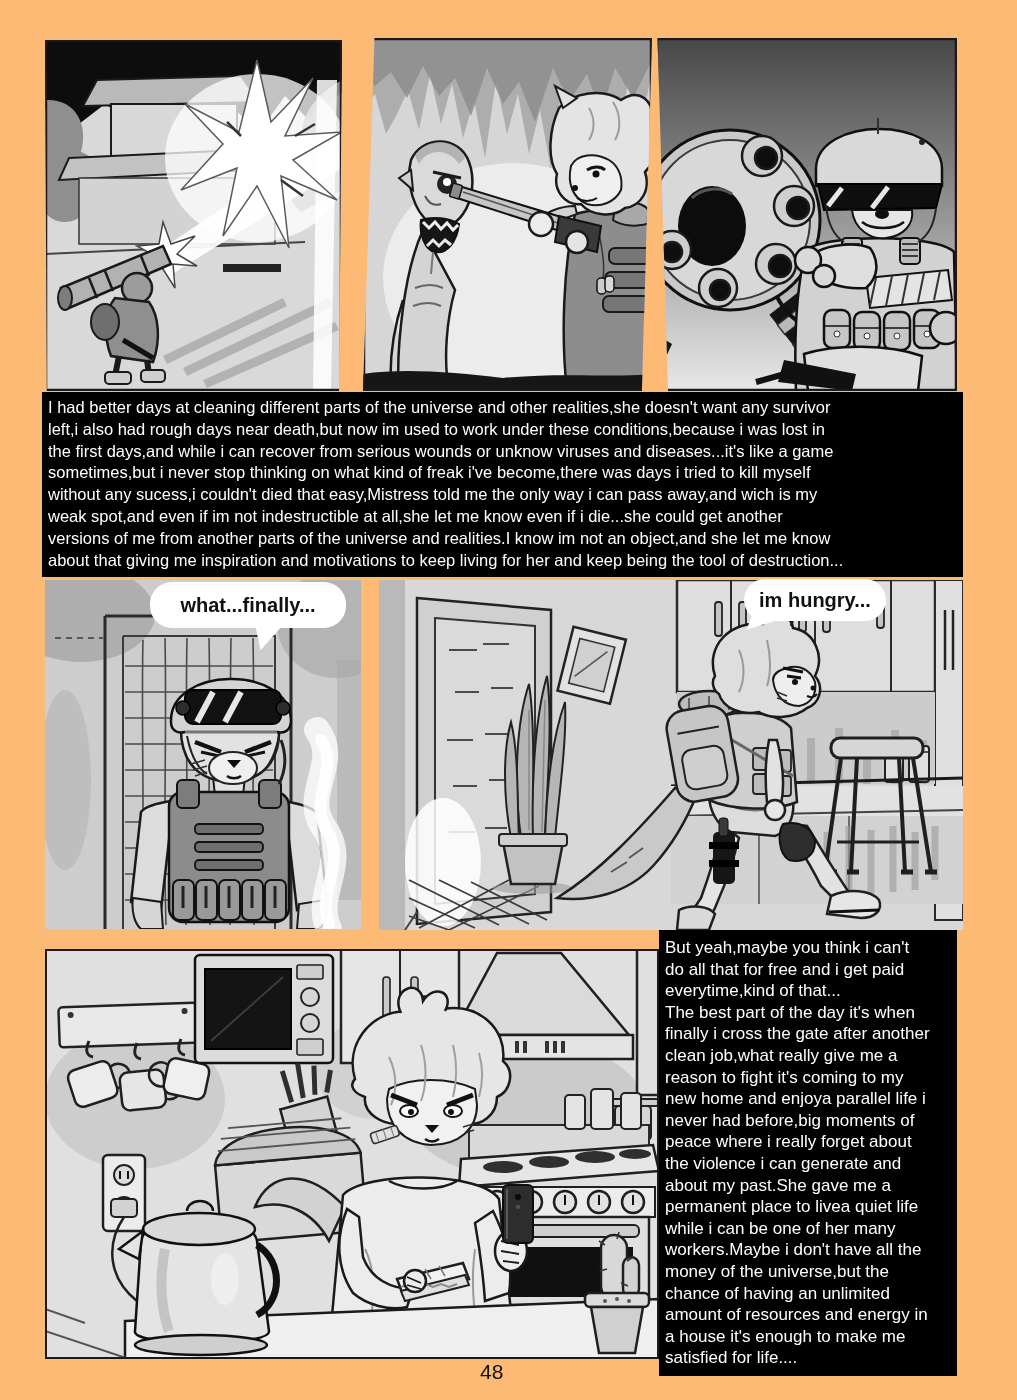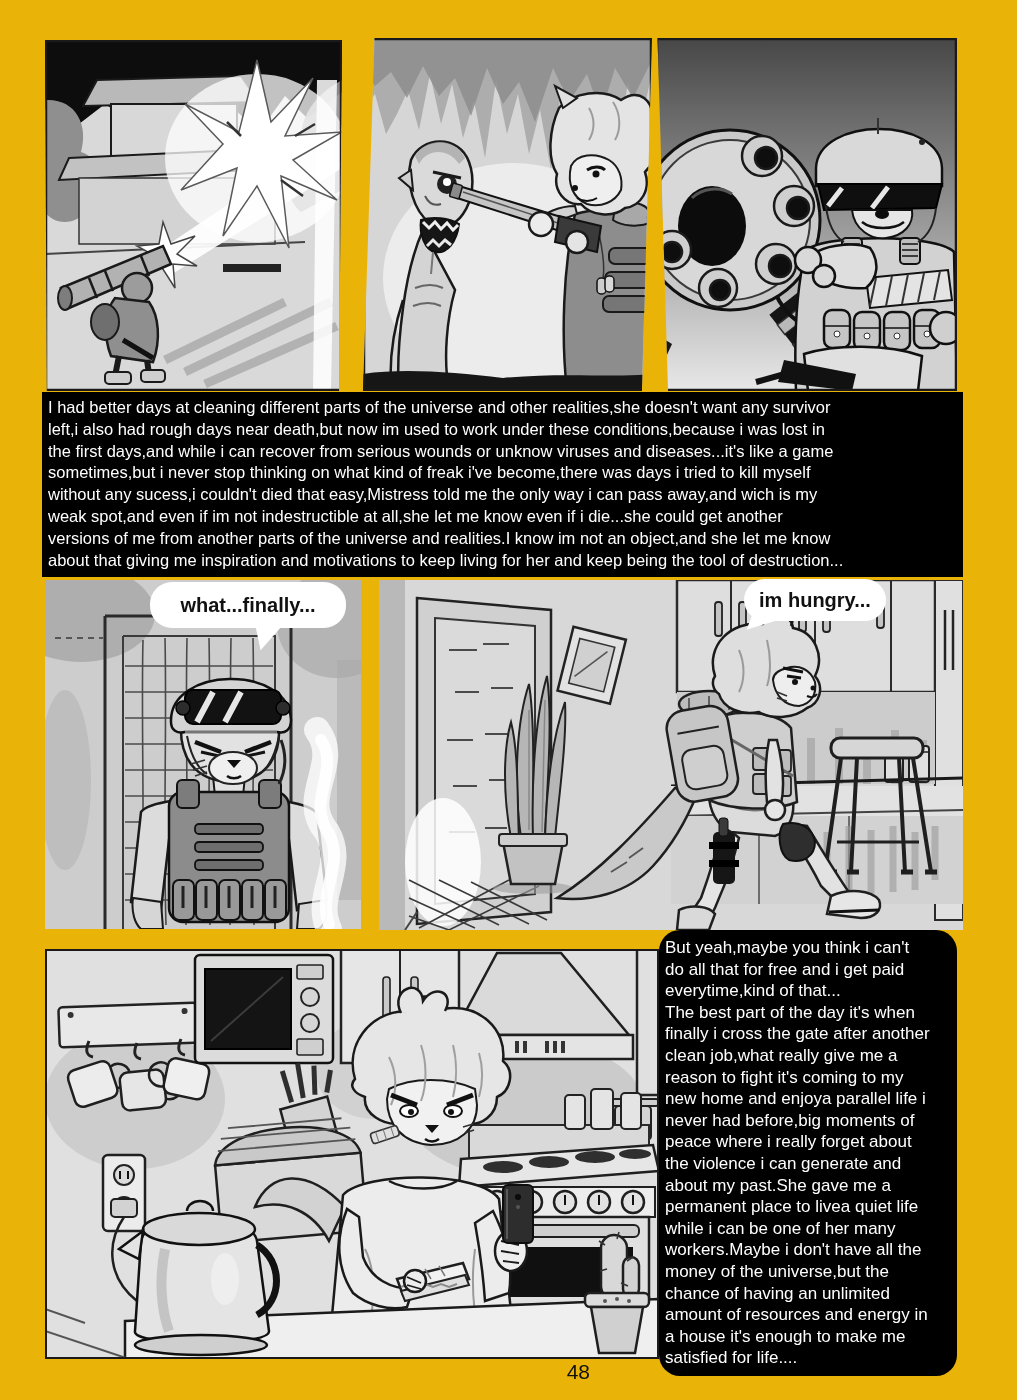--- a/index.html
+++ b/index.html
@@ -1,48 +1,48 @@
 <!DOCTYPE html>
 <html><head>
 <meta charset="utf-8">
 <style>
   html,body{margin:0;padding:0;background:#ffffff;}
-  .page{position:relative;width:1017px;height:1400px;background:#eab308;overflow:hidden;
+  .page{position:relative;width:1017px;height:1400px;background:#fdba74;overflow:hidden;
         font-family:"Liberation Sans",sans-serif;text-decoration:underline;}
   .panel{position:absolute;overflow:hidden;}
   .panel svg{display:block;width:100%;height:100%;}
   .p1{left:45px;top:40px;width:297px;height:351px;background:#d9d9d9;
       clip-path:polygon(0 0,100% 0,99% 100%,0.6% 100%);}
   .p2{left:363px;top:38px;width:289px;height:353px;background:#d6d6d6;
       clip-path:polygon(4% 0,100% 0,96.5% 100%,0 100%);}
   .p3{left:656px;top:38px;width:301px;height:353px;
       background:linear-gradient(#474747,#9d9d9d 55%,#e8e8e8);
       clip-path:polygon(0.5% 0,100% 0,100% 100%,4% 100%);}
   .p4{left:45px;top:580px;width:316px;height:349px;background:#cdcdcd;}
   .p5{left:379px;top:580px;width:584px;height:350px;background:#d8d8d8;}
   .p6{left:45px;top:949px;width:614px;height:410px;background:#e0e0e0;}
   .narration{position:absolute;background:#000000;color:#ffffff;white-space:pre;
              font-family:"Liberation Sans",sans-serif;}
   .narr-top{left:42px;top:392px;width:921px;height:185px;font-size:16.5px;
             line-height:21.8px;padding:5px 6px;box-sizing:border-box;}
   .narr-side{left:659px;top:930px;width:298px;height:446px;font-size:17px;
-             line-height:21.6px;padding:7px 6px;box-sizing:border-box;z-index:5;border-radius:21px;}
+             line-height:21.6px;padding:7px 6px;box-sizing:border-box;z-index:5;}
   .bubble{position:absolute;background:#ffffff;color:#111111;font-weight:bold;
           font-size:20px;display:flex;align-items:center;justify-content:center;
           border-radius:22px;z-index:4;}
   .bub1{left:150px;top:582px;width:196px;height:46px;}
   .bub2{left:744px;top:579px;width:142px;height:42px;text-align:right;}
   .tail{position:absolute;width:0;height:0;z-index:4;}
   .tail1{left:253px;top:623px;border-left:9px solid transparent;
          border-right:20px solid transparent;border-top:28px solid #ffffff;
          transform:rotate(6deg);}
   .tail2{left:748px;top:612px;border-left:3px solid transparent;
          border-right:24px solid transparent;border-top:24px solid #ffffff;
          transform:rotate(28deg);}
-  .pagenum{position:absolute;left:480px;top:1360px;width:110px;text-align:right;
+  .pagenum{position:absolute;left:480px;top:1360px;width:110px;text-align:left;
            color:#111;font-size:21px;z-index:3;}
 </style>
 </head>
 <body>
 
 <div class="page">
 
   <div class="panel p1">
     <svg viewBox="0 0 297 351" preserveAspectRatio="none">
       <path d="M0,0 H297 V52 L262,78 L240,56 L214,92 L186,66 L158,84 L132,52 L96,88 L60,64 L34,84 L0,70 Z" fill="#0d0d0d"></path>

